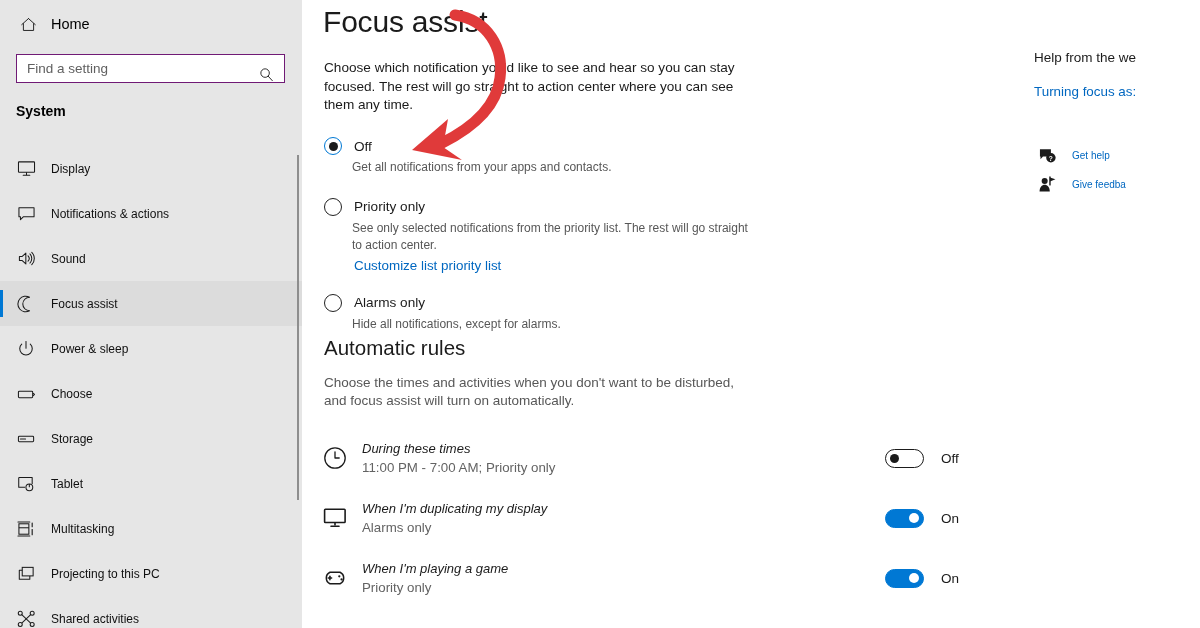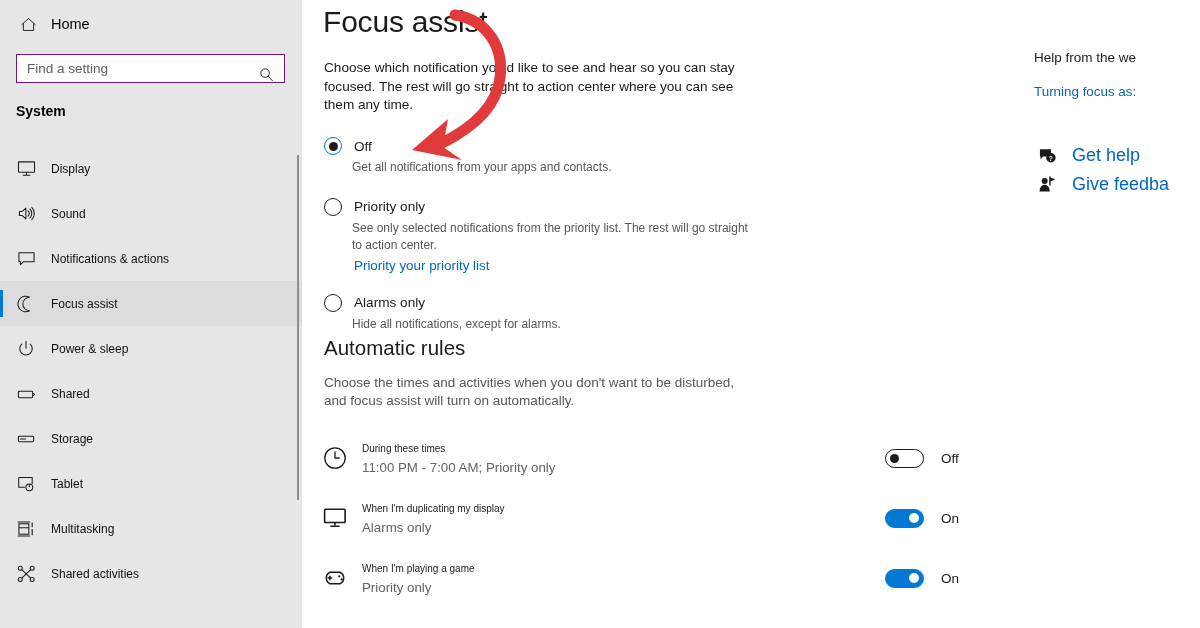--- a/index.html
+++ b/index.html
@@ -240,23 +240,24 @@
     align-items: center;
   }
   .rule-icon {
     width: 34px; height: 30px;
     display: flex; align-items: center; justify-content: center;
     flex: 0 0 auto;
     margin-right: 10px;
   }
   .rule-text { flex: 1 1 auto; }
   .rule-name {
-    font-size: 10px;
+    font-size: 13px;
     color: #1b1b1b;
     line-height: 18px;
+    font-style: italic;
   }
   .rule-sub {
     font-size: 13.3px;
     color: #636363;
     line-height: 17px;
     margin-top: 1px;
   }
   .rule-toggle {
     position: absolute;
     left: 567px;
@@ -329,21 +330,21 @@
     align-items: center;
     height: 29px;
   }
   .support-row .sico {
     width: 26px; height: 20px;
     display: flex; align-items: center; justify-content: center;
     margin-right: 12px;
     flex: 0 0 auto;
   }
   .support-row .slbl {
-    font-size: 18px;
+    font-size: 10px;
     color: #0067c0;
     white-space: nowrap;
   }
 
   
   .annotation {
     position: absolute;
     left: 400px; top: 0px;
     width: 130px; height: 190px;
     pointer-events: none;
@@ -386,38 +387,38 @@
             <line x1="10" y1="13" x2="10" y2="16" stroke="#1b1b1b" stroke-width="1.1"></line>
             <line x1="6.5" y1="16.2" x2="13.5" y2="16.2" stroke="#1b1b1b" stroke-width="1.1" stroke-linecap="round"></line>
           </svg>
         </span>
         <span class="nlbl">Display</span>
       </div>
 
       <div class="nav-item">
         <span class="nico">
           <svg width="19" height="17" viewBox="0 0 20 18">
+            <path d="M2 3 L18 3 L18 12.5 L6.6 12.5 L3.6 15.6 L3.6 12.5 L2 12.5 Z" fill="none" stroke="#1b1b1b" stroke-width="1.1" stroke-linejoin="round"></path>
+          </svg>
+        </span>
+        <span class="nlbl">Notifications &amp; actions</span>
+      </div>
+
+      <div class="nav-item">
+        <span class="nico">
+          <svg width="19" height="17" viewBox="0 0 20 18">
             <path d="M2.5 6.8 L5.5 6.8 L9.3 3.3 L9.3 14.7 L5.5 11.2 L2.5 11.2 Z" fill="none" stroke="#1b1b1b" stroke-width="1.1" stroke-linejoin="round"></path>
             <path d="M11.6 6.2 A4 4 0 0 1 11.6 11.8" fill="none" stroke="#1b1b1b" stroke-width="1.1" stroke-linecap="round"></path>
             <path d="M13.6 4.2 A6.8 6.8 0 0 1 13.6 13.8" fill="none" stroke="#1b1b1b" stroke-width="1.1" stroke-linecap="round"></path>
             <path d="M15.6 2.4 A9.5 9.5 0 0 1 15.6 15.6" fill="none" stroke="#1b1b1b" stroke-width="1.1" stroke-linecap="round"></path>
           </svg>
         </span>
         <span class="nlbl">Sound</span>
       </div>
 
-      <div class="nav-item">
-        <span class="nico">
-          <svg width="19" height="17" viewBox="0 0 20 18">
-            <path d="M2 3 L18 3 L18 12.5 L6.6 12.5 L3.6 15.6 L3.6 12.5 L2 12.5 Z" fill="none" stroke="#1b1b1b" stroke-width="1.1" stroke-linejoin="round"></path>
-          </svg>
-        </span>
-        <span class="nlbl">Notifications &amp; actions</span>
-      </div>
-
       <div class="nav-item selected">
         <span class="nico">
           <svg width="19" height="18" viewBox="0 0 20 19">
             <path d="M13.2 2.4 A8.2 8.2 0 1 0 13.2 16.6 A6.6 6.6 0 0 1 13.2 2.4 Z" fill="none" stroke="#1b1b1b" stroke-width="1.1" stroke-linejoin="round"></path>
           </svg>
         </span>
         <span class="nlbl">Focus assist</span>
       </div>
 
       <div class="nav-item">
@@ -430,21 +431,21 @@
         <span class="nlbl">Power &amp; sleep</span>
       </div>
 
       <div class="nav-item">
         <span class="nico">
           <svg width="19" height="14" viewBox="0 0 20 14">
             <rect x="1.5" y="4" width="15" height="7" rx="1" fill="none" stroke="#1b1b1b" stroke-width="1.1"></rect>
             <path d="M17.2 6.4 L18.4 7.5 L17.2 8.6" fill="none" stroke="#1b1b1b" stroke-width="1.1" stroke-linecap="round" stroke-linejoin="round"></path>
           </svg>
         </span>
-        <span class="nlbl">Shared</span>
+        <span class="nlbl">Choose</span>
       </div>
 
       <div class="nav-item">
         <span class="nico">
           <svg width="19" height="12" viewBox="0 0 20 12">
             <rect x="1.5" y="3.2" width="16" height="5.6" rx="1" fill="none" stroke="#1b1b1b" stroke-width="1.1"></rect>
             <line x1="3.6" y1="6" x2="9" y2="6" stroke="#1b1b1b" stroke-width="1.1" stroke-linecap="round"></line>
           </svg>
         </span>
         <span class="nlbl">Storage</span>
@@ -468,20 +469,29 @@
             <line x1="2" y1="8.2" x2="12.5" y2="8.2" stroke="#1b1b1b" stroke-width="1.1"></line>
             <line x1="1" y1="2.2" x2="13.5" y2="2.2" stroke="#1b1b1b" stroke-width="1.1" stroke-linecap="round"></line>
             <line x1="1" y1="16.8" x2="13.5" y2="16.8" stroke="#1b1b1b" stroke-width="1.1" stroke-linecap="round"></line>
             <line x1="16" y1="3.2" x2="16" y2="7" stroke="#1b1b1b" stroke-width="1.2" stroke-linecap="round"></line>
             <line x1="16" y1="10" x2="16" y2="15.6" stroke="#1b1b1b" stroke-width="1.2" stroke-linecap="round"></line>
           </svg>
         </span>
         <span class="nlbl">Multitasking</span>
       </div>
 
+      <div class="nav-item">
+        <span class="nico">
+          <svg width="19" height="18" viewBox="0 0 20 19">
+            <rect x="5.5" y="2.5" width="11.5" height="9" fill="none" stroke="#1b1b1b" stroke-width="1.1"></rect>
+            <path d="M5.5 5.6 L2.4 5.6 L2.4 15 L13.5 15 L13.5 11.5" fill="none" stroke="#1b1b1b" stroke-width="1.1" stroke-linejoin="round"></path>
+          </svg>
+        </span>
+        <span class="nlbl">Projecting to this PC</span>
+      </div>
 
       <div class="nav-item">
         <span class="nico">
           <svg width="19" height="18" viewBox="0 0 20 19">
             <circle cx="3.4" cy="3.4" r="2.1" fill="none" stroke="#1b1b1b" stroke-width="1.1"></circle>
             <circle cx="16" cy="3.4" r="2.1" fill="none" stroke="#1b1b1b" stroke-width="1.1"></circle>
             <circle cx="3.4" cy="15.4" r="2.1" fill="none" stroke="#1b1b1b" stroke-width="1.1"></circle>
             <circle cx="16" cy="15.4" r="2.1" fill="none" stroke="#1b1b1b" stroke-width="1.1"></circle>
             <line x1="5" y1="5" x2="14.4" y2="13.9" stroke="#1b1b1b" stroke-width="1.1"></line>
             <line x1="14.4" y1="5" x2="5" y2="13.9" stroke="#1b1b1b" stroke-width="1.1"></line>
@@ -510,21 +520,21 @@
         <div class="radio-desc">Get all notifications from your apps and contacts.</div>
       </div>
 
       <div class="radio-opt" style="margin-bottom:19px;">
         <div class="rrow">
           <span class="radio-circle"></span>
           <span class="radio-label">Priority only</span>
         </div>
         <div class="radio-desc">See only selected notifications from the priority list. The rest will go straight to action center.</div>
         <div style="margin:1px 0 0 30px;">
-          <a class="link">Priority your priority list</a>
+          <a class="link">Customize list priority list</a>
         </div>
       </div>
 
       <div class="radio-opt">
         <div class="rrow">
           <span class="radio-circle"></span>
           <span class="radio-label">Alarms only</span>
         </div>
         <div class="radio-desc">Hide all notifications, except for alarms.</div>
       </div>

